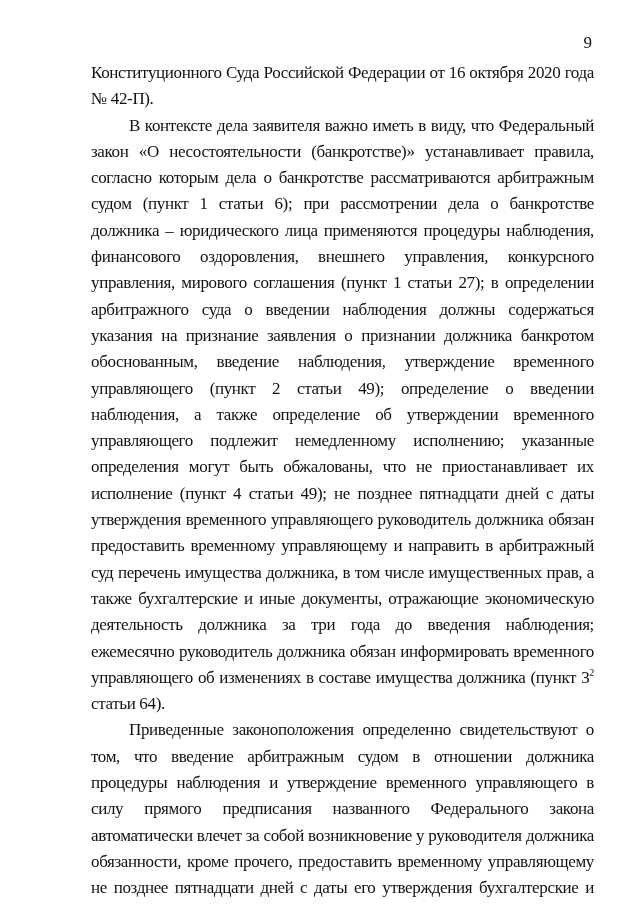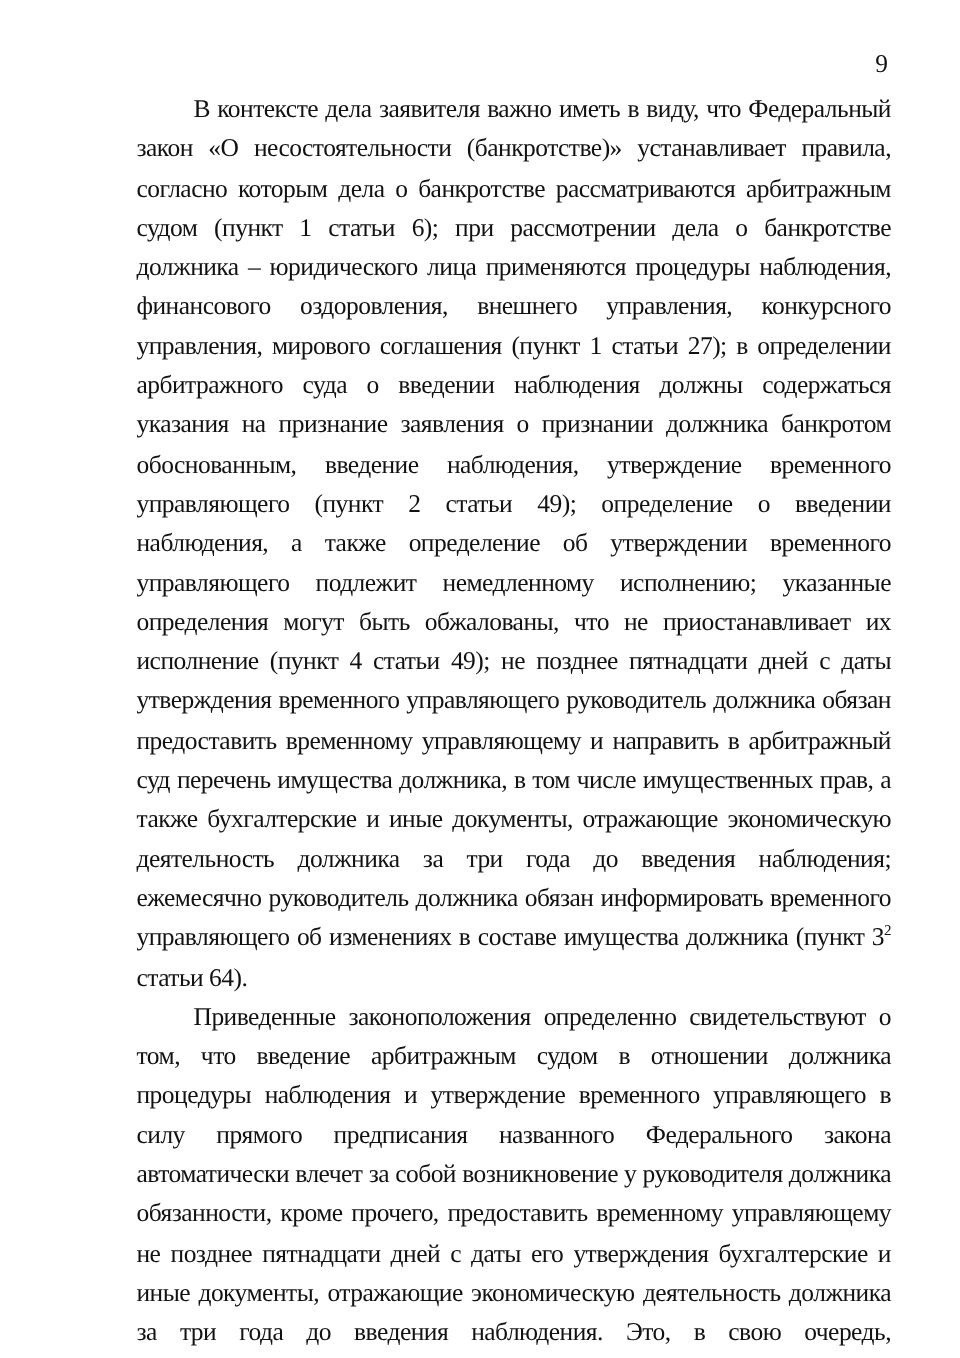--- a/index.html
+++ b/index.html
@@ -10,15 +10,16 @@
   .para { margin: 0; font-size: 17px; line-height: 26.3px; text-align: justify; text-align-last: left; letter-spacing: -0.35px; }
   .para.indent { text-indent: 38px; }
   sup { font-size: 10px; line-height: 0; vertical-align: 7px; }
 </style>
 </head>
 <body>
 
 <div class="page-number">9</div>
 
 <div class="content">
+  <p class="para">Конституционного Суда Российской Федерации от 16 октября 2020 года № 42-П).</p>
   <p class="para indent"><span>В контексте дела заявителя важно иметь в виду, что Федеральный закон «О несостоятельности (банкротстве)» устанавливает правила, согласно которым дела о банкротстве рассматриваются арбитражным судом (пункт 1 статьи 6); при рассмотрении дела о банкротстве должника – юридического лица применяются процедуры наблюдения, финансового оздоровления, внешнего управления, конкурсного управления, мирового соглашения (пункт 1 статьи 27); в определении арбитражного суда о введении наблюдения должны содержаться указания на признание заявления о признании должника банкротом обоснованным, введение наблюдения, утверждение временного управляющего (пункт 2 статьи 49); определение о введении наблюдения, а также определение об утверждении временного управляющего подлежит немедленному исполнению; указанные определения могут быть обжалованы, что не приостанавливает их исполнение (пункт 4 статьи 49); не позднее пятнадцати дней с даты утверждения временного управляющего руководитель должника обязан предоставить временному управляющему и направить в арбитражный суд перечень имущества должника, в том числе имущественных прав, а также бухгалтерские и иные документы, отражающие экономическую деятельность должника за три года до введения наблюдения; ежемесячно руководитель должника обязан информировать временного управляющего об изменениях в составе имущества должника (пункт 3</span><sup>2</sup><span> статьи 64).</span></p>
   <p class="para indent">Приведенные законоположения определенно свидетельствуют о том, что введение арбитражным судом в отношении должника процедуры наблюдения и утверждение временного управляющего в силу прямого предписания названного Федерального закона автоматически влечет за собой возникновение у руководителя должника обязанности, кроме прочего, предоставить временному управляющему не позднее пятнадцати дней с даты его утверждения бухгалтерские и иные документы, отражающие экономическую деятельность должника за три года до введения наблюдения. Это, в свою очередь, подразумевает, что неисполнение руководителем</p>
 </div>
 
 </body></html>

